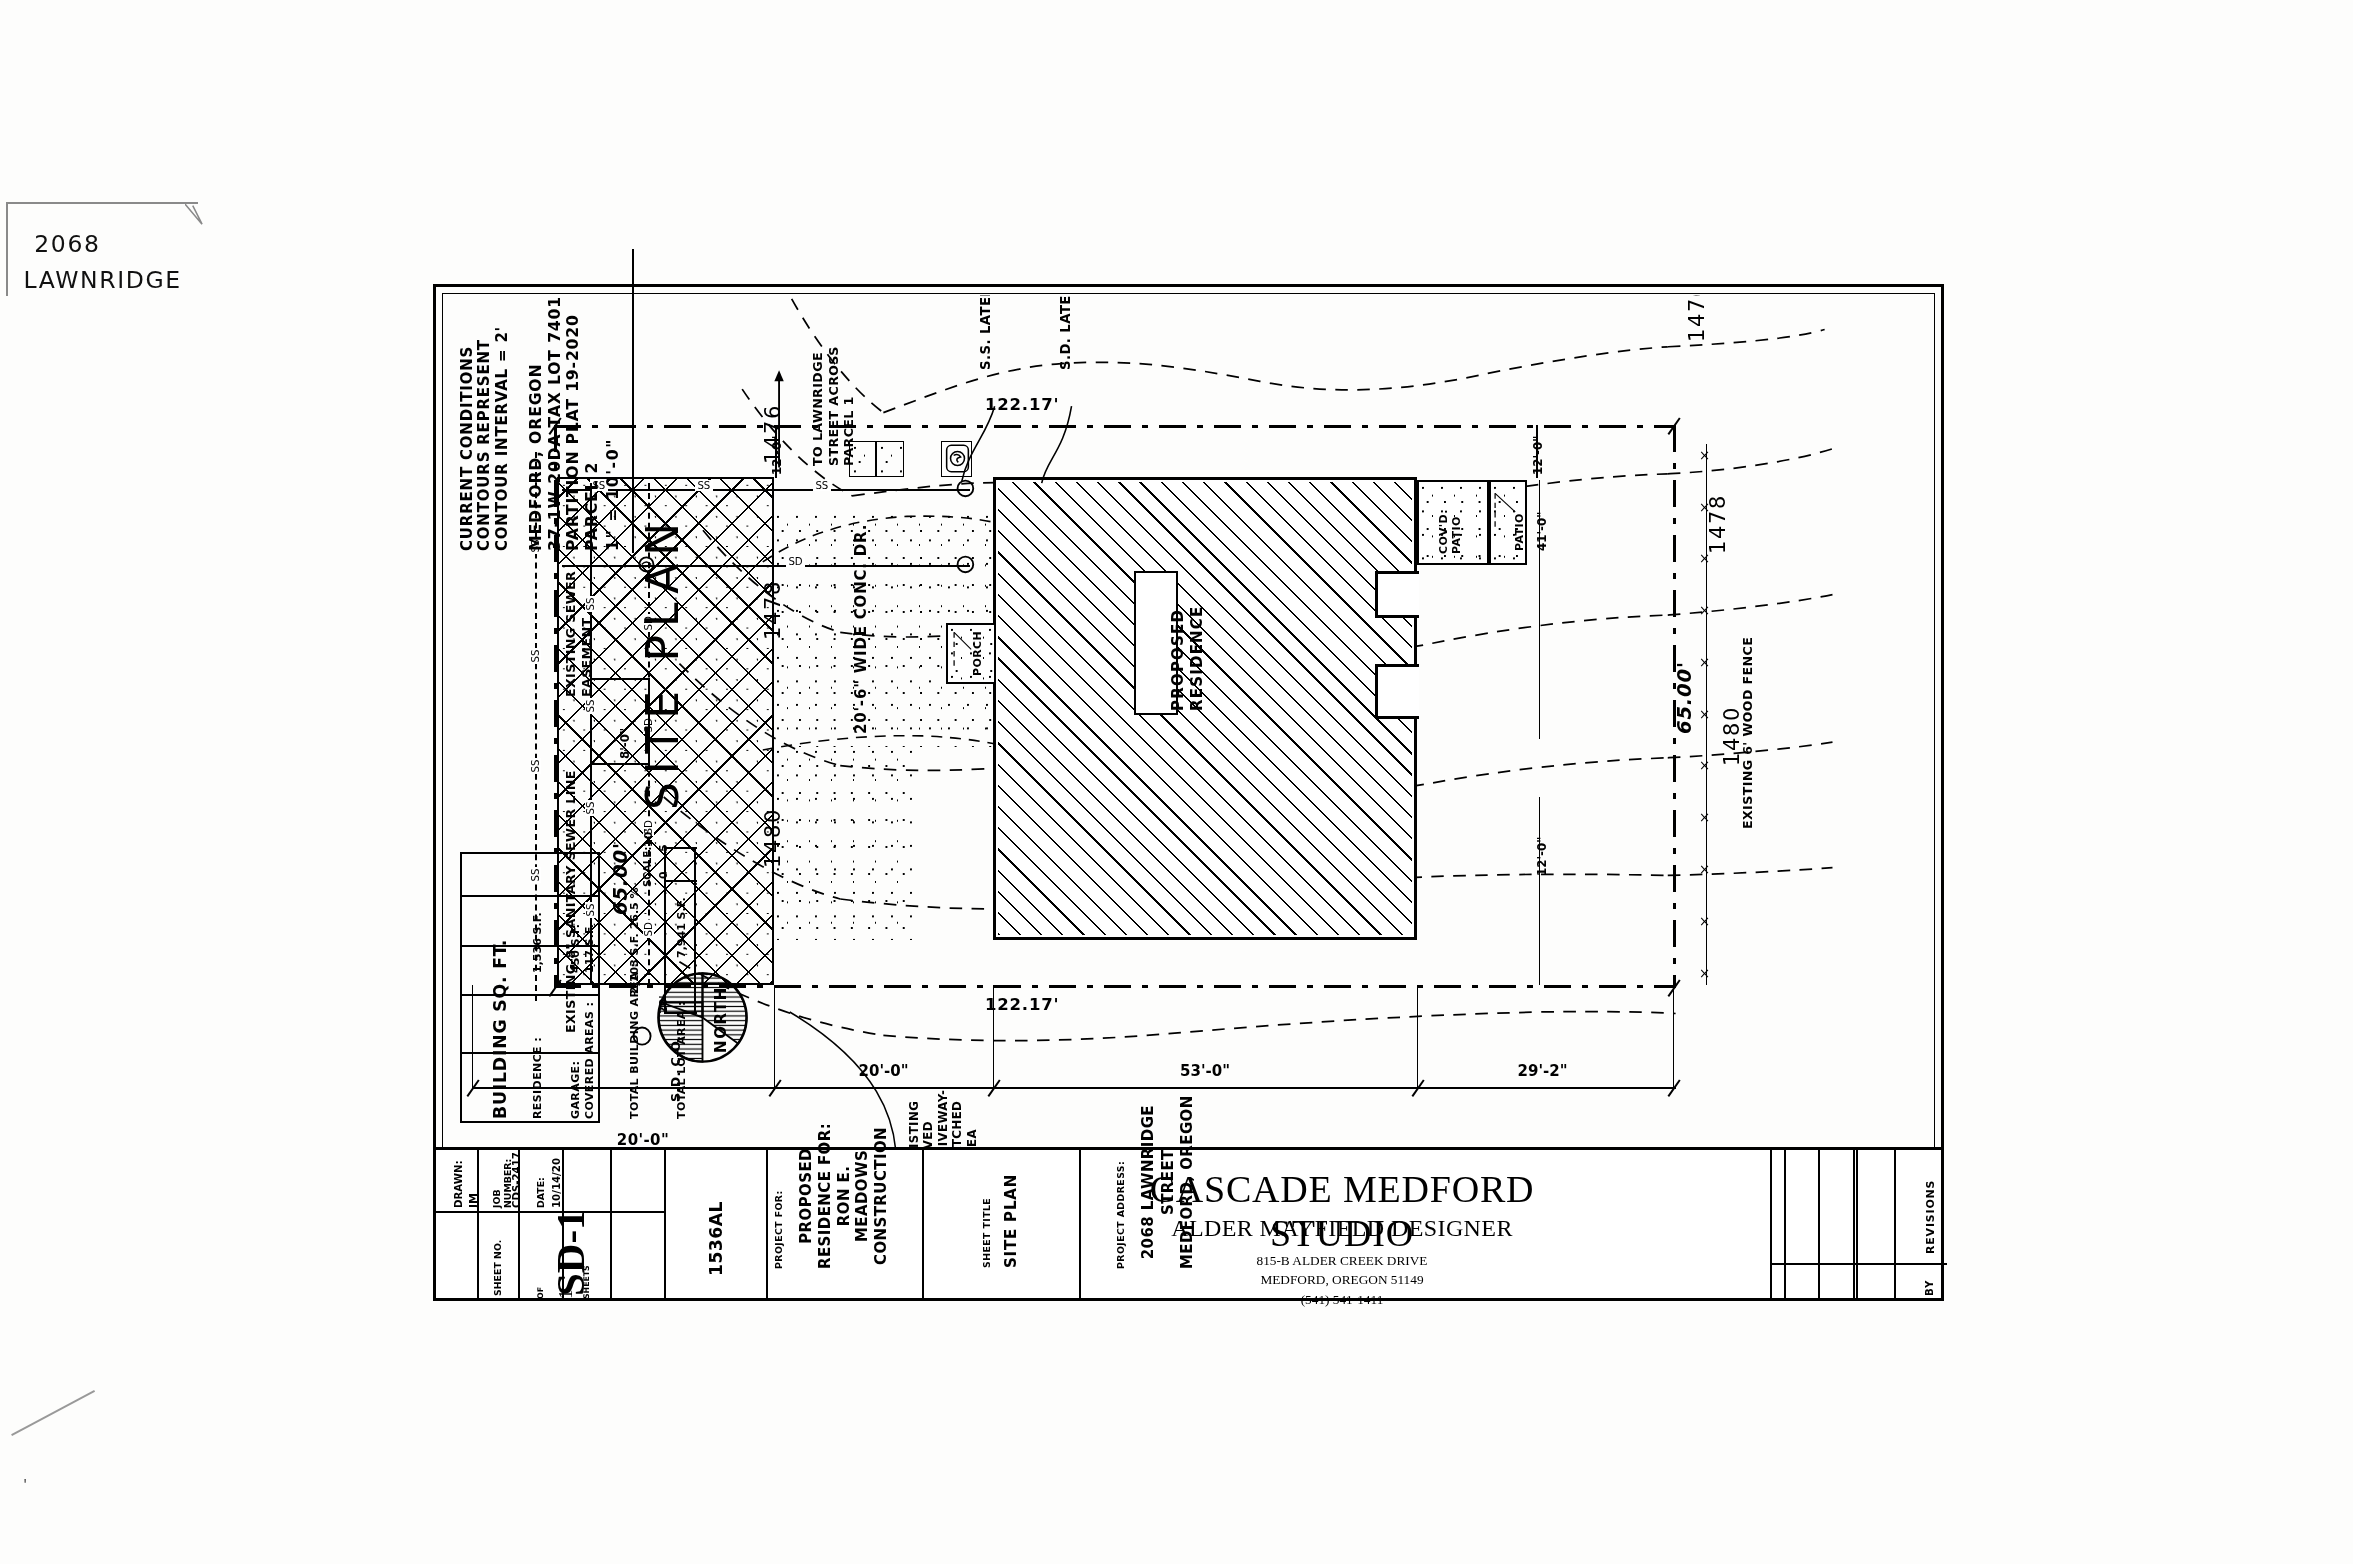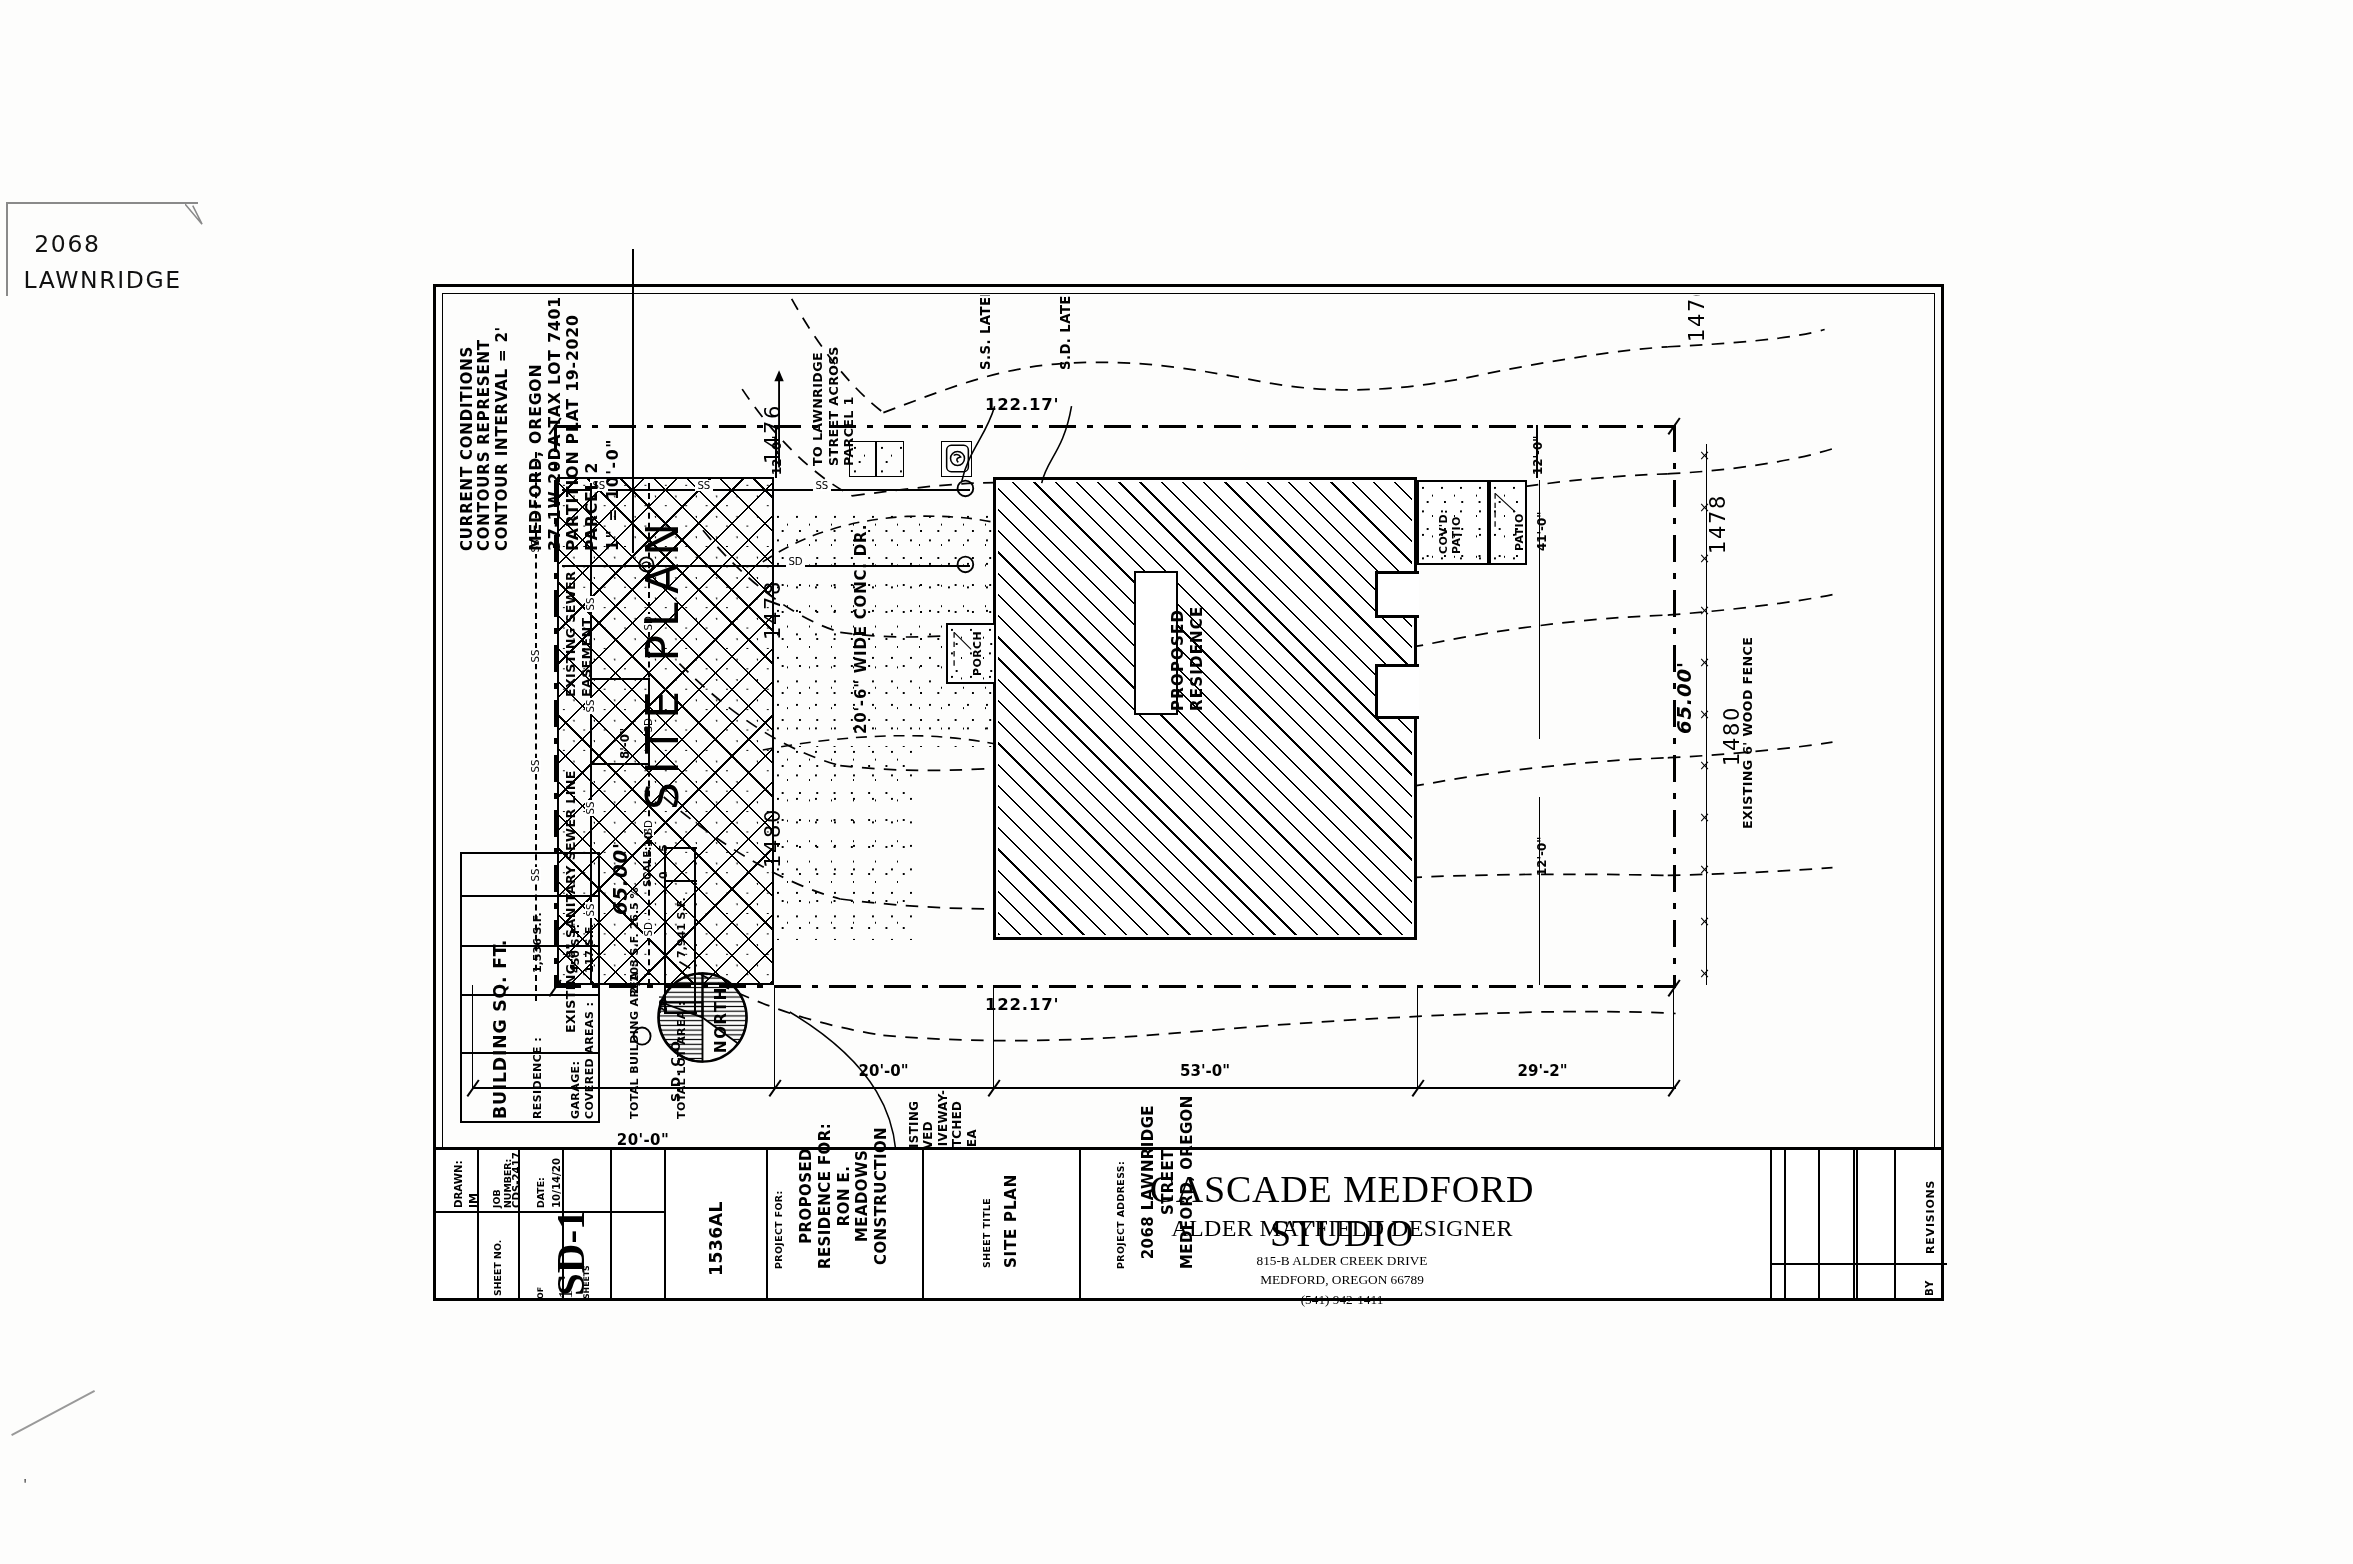--- a/index.html
+++ b/index.html
@@ -443,16 +443,16 @@
   <div class="rt" style="left:361px;top:119px;font-size:15px;font-weight:bold;line-height:1.25;letter-spacing:0.4px;text-align:center;">PROPOSED<br>RESIDENCE FOR:<br>RON E.<br>MEADOWS<br>CONSTRUCTION</div>
 
   <div class="rt" style="left:1488px;top:104px;font-size:11px;font-weight:bold;letter-spacing:0.8px;">REVISIONS</div>
   <div class="rt" style="left:1488px;top:146px;font-size:10.2px;font-weight:bold;letter-spacing:0.8px;">BY</div>
 </div>
 
 <div class="co-name">CASCADE MEDFORD STUDIO</div>
 <div class="co-sub">ALDER MAYFIELD DESIGNER</div>
 <div class="co-addr">
   <span>815-B ALDER CREEK DRIVE</span><br>
-  <span>MEDFORD, OREGON 66789</span><br>
-  <span>(541) 942-1411</span>
+  <span>MEDFORD, OREGON 51149</span><br>
+  <span>(541) 541-1411</span>
 </div>
 
 
 </body></html>

